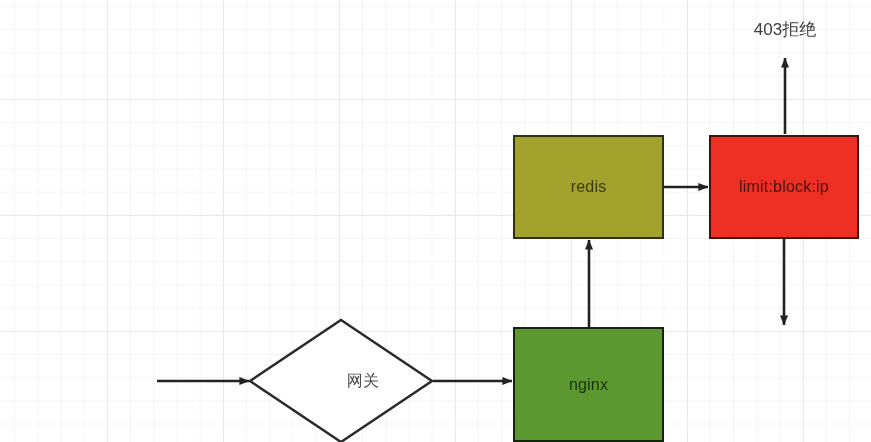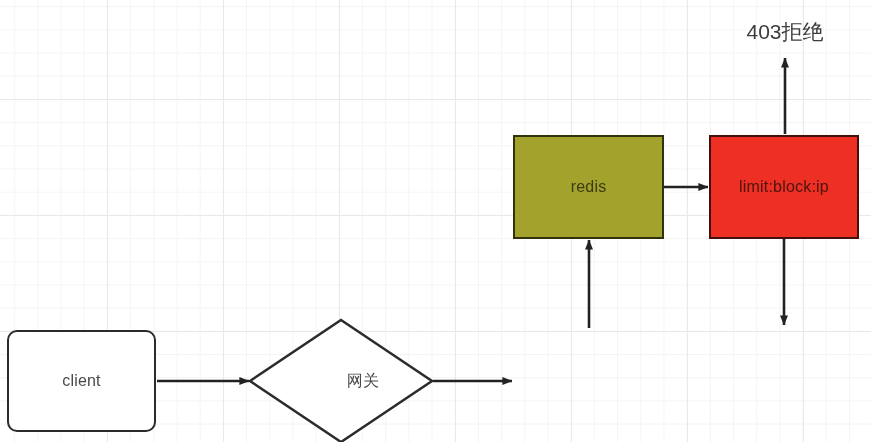--- a/index.html
+++ b/index.html
@@ -65,21 +65,21 @@
   .web-node { background: #4d90f0; border-color: #123258; }
   .web-node .node-label { color: #143b6b; }
   .diamond-node {
     
     background: transparent;
     border: none;
   }
   .diamond-node .node-label { color: #4a4a4a; margin-left: 44px; }
   .free-label {
     position: absolute;
-    font-size: 21px;
+    font-size: 17px;
     color: #3d3d3d;
     white-space: nowrap;
     transform: translateX(-50%);
   }
 </style>
 </head>
 <body>
 
 <div id="canvas">
 
@@ -98,28 +98,28 @@
 
     <line x1="589" y1="328" x2="589" y2="240" stroke="#222222" stroke-width="2.6" marker-end="url(#arrowhead)"></line>
 
     <line x1="664" y1="187" x2="708" y2="187" stroke="#222222" stroke-width="2.6" marker-end="url(#arrowhead)"></line>
 
     <line x1="785" y1="134" x2="785" y2="58" stroke="#222222" stroke-width="2.6" marker-end="url(#arrowhead)"></line>
 
     <line x1="784" y1="239" x2="784" y2="325" stroke="#222222" stroke-width="2.6" marker-end="url(#arrowhead)"></line>
   </svg>
 
-  <div class="node client-node" style="left:7px; top:330px; width:149px; height:102px;">
-    <span class="node-label">client</span>
-  </div>
 
   <div class="node diamond-node" style="left:250px; top:320px; width:182px; height:122px;">
     <span class="node-label">网关</span>
   </div>
 
+  <div class="node rect-node nginx-node" style="left:513px; top:327px; width:151px; height:115px;">
+    <span class="node-label">nginx</span>
+  </div>
 
   <div class="node rect-node limit-node" style="left:709px; top:135px; width:150px; height:104px;">
     <span class="node-label">limit:block:ip</span>
   </div>
 
   <div class="node rect-node redis-node" style="left:513px; top:135px; width:151px; height:104px;">
     <span class="node-label">redis</span>
   </div>
 
 

